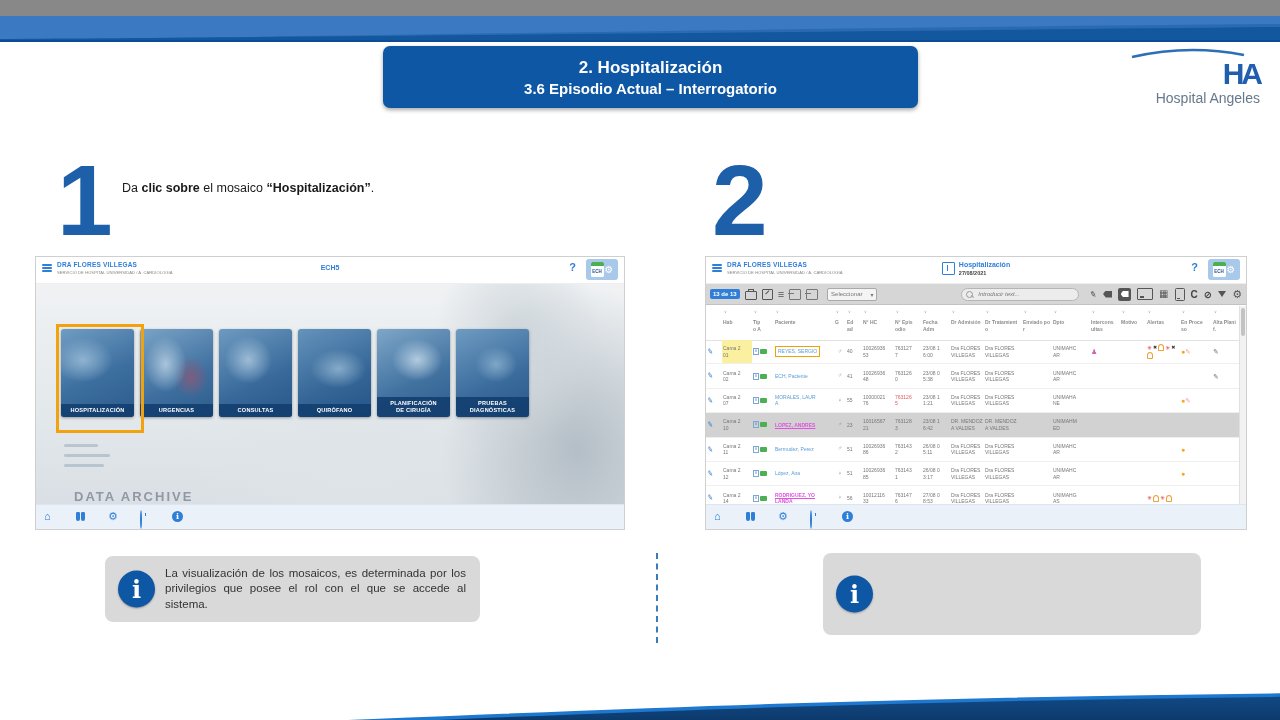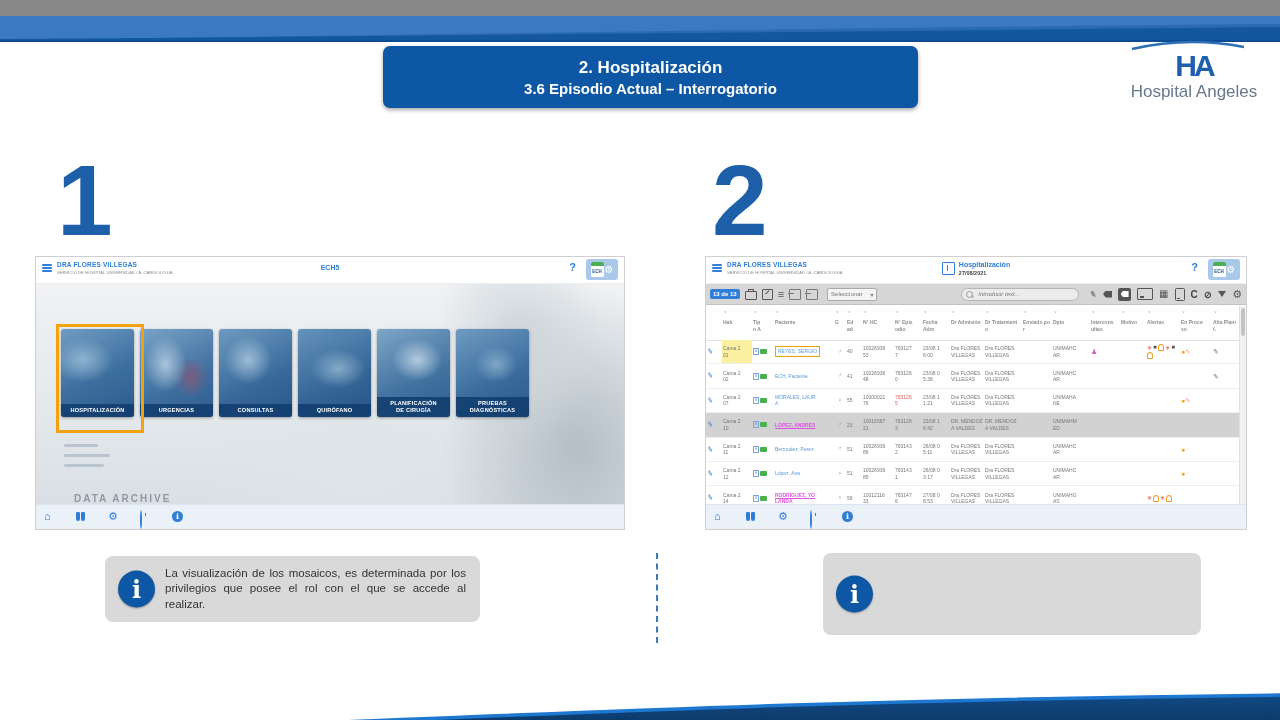--- a/index.html
+++ b/index.html
@@ -12,23 +12,23 @@
   .bottomswoosh{position:absolute;left:0;bottom:0;width:1280px;height:65px}
 
   
   .title-banner{position:absolute;left:383px;top:30px;width:535px;height:62px;background:#0d57a4;
     border-radius:7px;color:#fff;text-align:center;box-shadow:0 2px 4px rgba(0,0,0,.35);
     display:flex;flex-direction:column;justify-content:center;gap:2px}
   .title-banner .l1{font-size:17px;font-weight:bold}
   .title-banner .l2{font-size:15px;font-weight:bold}
 
   
-  .ha-logo{position:absolute;left:1128px;top:22px;width:132px;text-align:center}
+  .ha-logo{position:absolute;left:1128px;top:30px;width:132px;text-align:right}
   .ha-mono{font-size:30px;font-weight:bold;color:#1f5fae;letter-spacing:-3px;line-height:30px}
-  .ha-name{font-size:17px;color:#66788c;margin-top:1px}
+  .ha-name{font-size:14px;color:#66788c;margin-top:1px}
 
   
   .step-num{position:absolute;font-size:100px;font-weight:bold;color:#1e5fa9;line-height:.88}
   .n1{left:57px;top:140px}.n2{left:712px;top:140px}
   .step-text{position:absolute;font-size:12.5px;color:#1a1a1a;line-height:1.4}
   .t1{left:122px;top:151px;width:330px}
   .t2{left:778px;top:150px;width:418px}
   .b{font-weight:bold}
 
   
@@ -77,21 +77,21 @@
   .tile-label{position:relative;background:rgba(17,62,110,.88);color:#fff;font-size:5.6px;font-weight:bold;
               text-align:center;padding:3px 1px;white-space:pre-line;line-height:1.25;letter-spacing:.2px}
   .ph1{background:radial-gradient(40px 30px at 30% 35%, #8fb3d1, transparent 75%),linear-gradient(155deg,#6f9cc2,#3c6e9e 55%,#2b5b8c)}
   .ph2{background:radial-gradient(30px 40px at 35% 40%, #a9c4da, transparent 70%),radial-gradient(25px 30px at 70% 55%, #7d5d7e, transparent 70%),linear-gradient(155deg,#7aa3c6,#3e6f9f 60%,#2d5d8d)}
   .ph3{background:radial-gradient(34px 34px at 40% 35%, #9dbcd6, transparent 70%),linear-gradient(155deg,#6d9ac0,#38699a 60%,#28578a)}
   .ph4{background:radial-gradient(40px 28px at 55% 45%, #86abc9, transparent 70%),linear-gradient(155deg,#6493bb,#356697 60%,#255488)}
   .ph5{background:radial-gradient(36px 30px at 55% 35%, #b3cbdf, transparent 70%),linear-gradient(155deg,#7ea6c8,#40719f 60%,#2e5e8e)}
   .ph6{background:radial-gradient(30px 26px at 55% 40%, #7fa6c6, transparent 70%),linear-gradient(155deg,#6e9bc1,#3a6b9c 60%,#2a598b)}
   .hlbox{position:absolute;left:20px;top:40px;width:82px;height:103px;border:3px solid #f2a20c}
   .faintbar{position:absolute;height:3px;background:rgba(140,158,175,.45);border-radius:2px}
-  .faint-title{position:absolute;left:38px;bottom:1px;font-size:10px;font-weight:bold;color:rgba(70,82,96,.5);letter-spacing:2px}
+  .faint-title{position:absolute;left:38px;bottom:1px;font-size:13px;font-weight:bold;color:rgba(70,82,96,.5);letter-spacing:2px}
 
   
   .mod{position:absolute;left:0;right:0;top:4px;display:flex;justify-content:center;gap:4px}
   .mod-ic{width:11px;height:11px;border:1.4px solid #2f7ed8;border-radius:1px;position:relative;margin-top:1px}
   .mod-ic:before{content:"";position:absolute;left:1.5px;top:1.5px;width:3px;height:6px;border-right:1.2px solid #2f7ed8}
   .mod-txt .m1{font-size:7px;font-weight:bold;color:#2f7ed8}
   .mod-txt .m2{font-size:5.5px;font-weight:bold;color:#444;margin-top:1.5px}
 
   .toolbar{position:absolute;left:0;right:0;top:27px;height:21px;background:#d6d6d6;border-bottom:1px solid #c2c2c2;
            display:flex;align-items:center;padding:0 4px;box-sizing:border-box;gap:5px}
@@ -189,20 +189,21 @@
 
   <div class="ha-logo">
     <svg width="120" height="13" viewBox="0 0 120 13">
       <path d="M4 11 Q60 -2 116 9" stroke="#2d6fb7" stroke-width="2.4" fill="none"></path>
     </svg>
     <div class="ha-mono">HA</div>
     <div class="ha-name">Hospital Angeles</div>
   </div>
 
   <div class="step-num n1">1</div>
+  <p class="step-text t1"><span>Da </span><span class="b">clic sobre</span><span> el mosaico </span><span class="b">“Hospitalización”</span><span>.</span></p>
 
   <div class="step-num n2">2</div>
 
   <div class="shot shot1">
     <div class="apphead">
       <span class="hamb">
           <i></i>
           <i></i>
           <i></i>
         </span>
@@ -592,21 +593,21 @@
       <span class="f-ic ic-info" style="left:136px">i</span>
       <span class="f-ic ic-archive" style="left:50%;margin-left:-6px"></span>
       
     </div>
   </div>
 
   <div class="divider"></div>
 
   <div class="note note-left">
     <span class="note-ic">i</span>
-    <div class="note-txt">La visualización de los mosaicos, es determinada por los privilegios que posee el rol con el que se accede al realizar.</div>
+    <div class="note-txt">La visualización de los mosaicos, es determinada por los privilegios que posee el rol con el que se accede al sistema.</div>
   </div>
   <div class="note note-right">
     <span class="note-ic">i</span>
   </div>
 
   <svg class="bottomswoosh" viewBox="0 0 1280 65" preserveAspectRatio="none">
     <defs>
       <linearGradient id="deep" x1="0" y1="0" x2="0" y2="1">
         <stop offset="0" stop-color="#114a85"></stop>
         <stop offset="1" stop-color="#0a2f5c"></stop>

